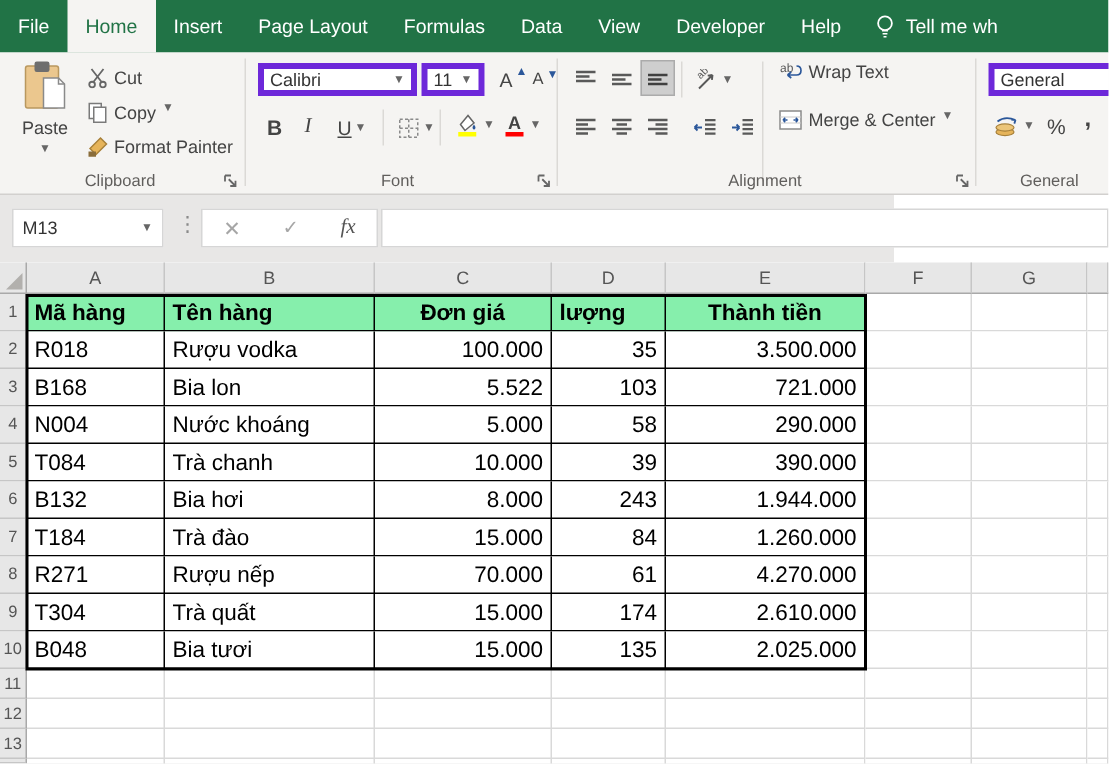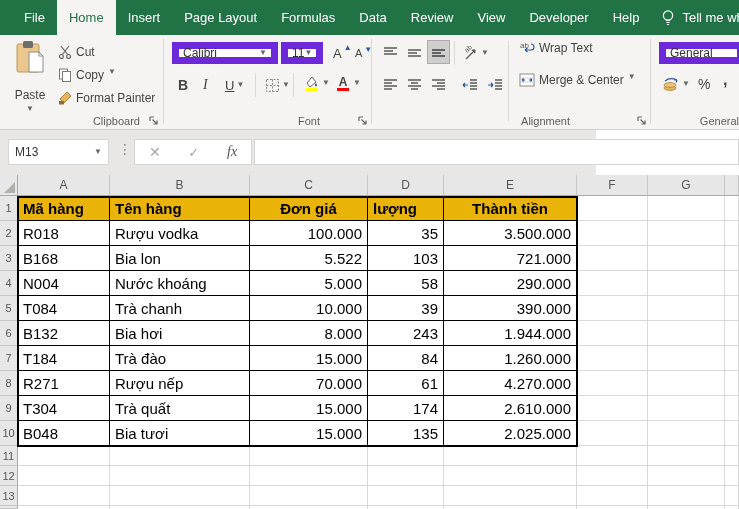--- a/index.html
+++ b/index.html
@@ -2,36 +2,36 @@
 <html><head>
 <meta charset="utf-8">
 <style>
   * { margin:0; padding:0; box-sizing:border-box; }
   html,body { width:739px; height:509px; overflow:hidden; background:#fff;
     font-family:"Liberation Sans","DejaVu Sans",sans-serif; }
   #app { position:relative; width:739px; height:509px; }
 
   
   #tab-bar { position:absolute; left:0; top:0; width:739px; height:35px;
-    background:#217346; display:flex; align-items:stretch;padding-left:12px; }
+    background:#217346; display:flex; align-items:stretch; }
   .tab { color:#fff; font-size:13px; padding:0 12px; display:flex; align-items:center;
     white-space:nowrap; cursor:default; }
   .tab.active { background:#f5f4f2; color:#217346; }
   #tellme { display:flex; align-items:center; color:#fff; font-size:13px; margin-left:10px; gap:7px; white-space:nowrap; }
 
   
   #ribbon { position:absolute; left:0; top:35px; width:739px; height:95px;
     background:#f5f4f2; border-bottom:1px solid #d2d0ce; font-size:12px; color:#444; }
   .group-divider { position:absolute; top:4px; bottom:5px; width:1px; background:#dbd9d6; }
-  .group-label { position:absolute; bottom:2px; font-size:11px; color:#605e5c; text-align:right; }
+  .group-label { position:absolute; bottom:2px; font-size:11px; color:#605e5c; text-align:center; }
   .launcher { position:absolute; bottom:3px; width:11px; height:11px; }
   .rbtn { position:absolute; display:flex; align-items:flex-start; gap:4px; height:21px;
     padding:0 3px; white-space:nowrap; color:#444; }
   .arrow { font-size:8px; color:#666; line-height:1; }
-  .combo { position:absolute; background:#fff; border:7px solid #6d28d9; display:flex;
+  .combo { position:absolute; background:#fff; border:4px solid #6d28d9; display:flex;
     align-items:center; height:22px; padding:0 4px; font-size:12px; color:#333; }
   .combo .arrow { margin-left:auto; }
   .iconbtn { position:absolute; height:24px; display:flex; align-items:center; gap:2px;
     padding:0 3px; }
   .iconbtn.selected { background:#cecece; border:1px solid #ababab; }
   .blet { font-weight:bold; font-size:14px; color:#444; }
   .ilet { font-style:italic; font-family:"Liberation Serif","DejaVu Serif",serif; font-size:14px; color:#444; }
   .ulet { text-decoration:underline; font-size:13px; color:#444; }
   svg { display:block; }
 
@@ -54,41 +54,40 @@
   .hcell { background:#e7e7e7; color:#555; font-size:12px; display:flex; align-items:center;
     justify-content:center; border-right:1px solid #c6c6c6; border-bottom:1px solid #a9a9a9; }
   .rnum  { background:#e7e7e7; color:#555; font-size:11px; display:flex; align-items:center;
     justify-content:center; border-right:1px solid #a9a9a9; border-bottom:1px solid #c6c6c6; }
   #corner { background:#e7e7e7; border-right:1px solid #a9a9a9; border-bottom:1px solid #a9a9a9; position:relative; }
   #corner::after { content:""; position:absolute; right:2px; bottom:2px;
     border-left:11px solid transparent; border-bottom:11px solid #b2b0ad; }
   .cell { background:#fff; border-right:1px solid #d9d9d9; border-bottom:1px solid #d9d9d9;
     font-size:15px; color:#000; display:flex; align-items:flex-end; padding:0 5px 3px 5px; overflow:hidden; }
   .tcell { border-right:1px solid #000; border-bottom:1px solid #000; }
-  .thead { background:#eab308; font-weight:bold; }
+  .thead { background:#86efac; font-weight:bold; }
   .al { justify-content:flex-start; }
   .ar { justify-content:flex-end; }
   .ac { justify-content:center; padding-left:2px; padding-right:2px;text-align:center; }
   #table-border { position:absolute; left:17px; top:196px; width:561px; height:251px;
     border:2px solid #000; pointer-events:none; }
 </style>
 </head>
 <body>
 
 <div id="app">
 
   <div id="tab-bar">
     <div id="tabs-holder" style="display:flex;align-items:stretch;">
         <div class="tab">File</div>
         <div class="tab active">Home</div>
         <div class="tab">Insert</div>
         <div class="tab">Page Layout</div>
         <div class="tab">Formulas</div>
         <div class="tab">Data</div>
-        <div class="tab">Review</div>
         <div class="tab">View</div>
         <div class="tab">Developer</div>
         <div class="tab">Help</div>
       </div>
     <div id="tellme">
       <svg width="14" height="18" viewBox="0 0 14 18">
         <circle cx="7" cy="6.5" r="4.6" fill="none" stroke="#fff" stroke-width="1.2"></circle>
         <path d="M5 11.5 h4 M5.4 13.5 h3.2 M6 15.5 h2" stroke="#fff" stroke-width="1.1" fill="none"></path>
       </svg>
       <span>Tell me wh</span>
@@ -98,21 +97,21 @@
   <div id="ribbon">
 
     <div>
       <div style="position:absolute;left:8px;top:5px;width:44px;height:84px;display:flex;flex-direction:column;align-items:center;">
         <svg width="32" height="36" viewBox="0 0 32 36">
           <rect x="3" y="4" width="22" height="28" rx="1.5" fill="#ebc78e" stroke="#b9985f" stroke-width="1"></rect>
           <rect x="9" y="1" width="10" height="7" rx="1.5" fill="#6e6e6e"></rect>
           <path d="M15 12 h10 l4 4 v16 h-14 z" fill="#fff" stroke="#8a8a8a" stroke-width="1"></path>
           <path d="M25 12 v4 h4" fill="none" stroke="#8a8a8a" stroke-width="1"></path>
         </svg>
-        <span style="margin-top:12px;">Paste</span>
+        <span style="margin-top:2px;">Paste</span>
         <span class="arrow" style="margin-top:3px;">▼</span>
       </div>
       <div class="rbtn" style="left:55px;top:10px;">
         <svg width="14" height="14" viewBox="0 0 14 14">
           <path d="M3 1 L10 10 M11 1 L4 10" stroke="#666" stroke-width="1.2" fill="none"></path>
           <circle cx="3.4" cy="11.4" r="1.9" fill="none" stroke="#666" stroke-width="1.2"></circle>
           <circle cx="10.6" cy="11.4" r="1.9" fill="none" stroke="#666" stroke-width="1.2"></circle>
         </svg>
         <span>Cut</span>
       </div>

